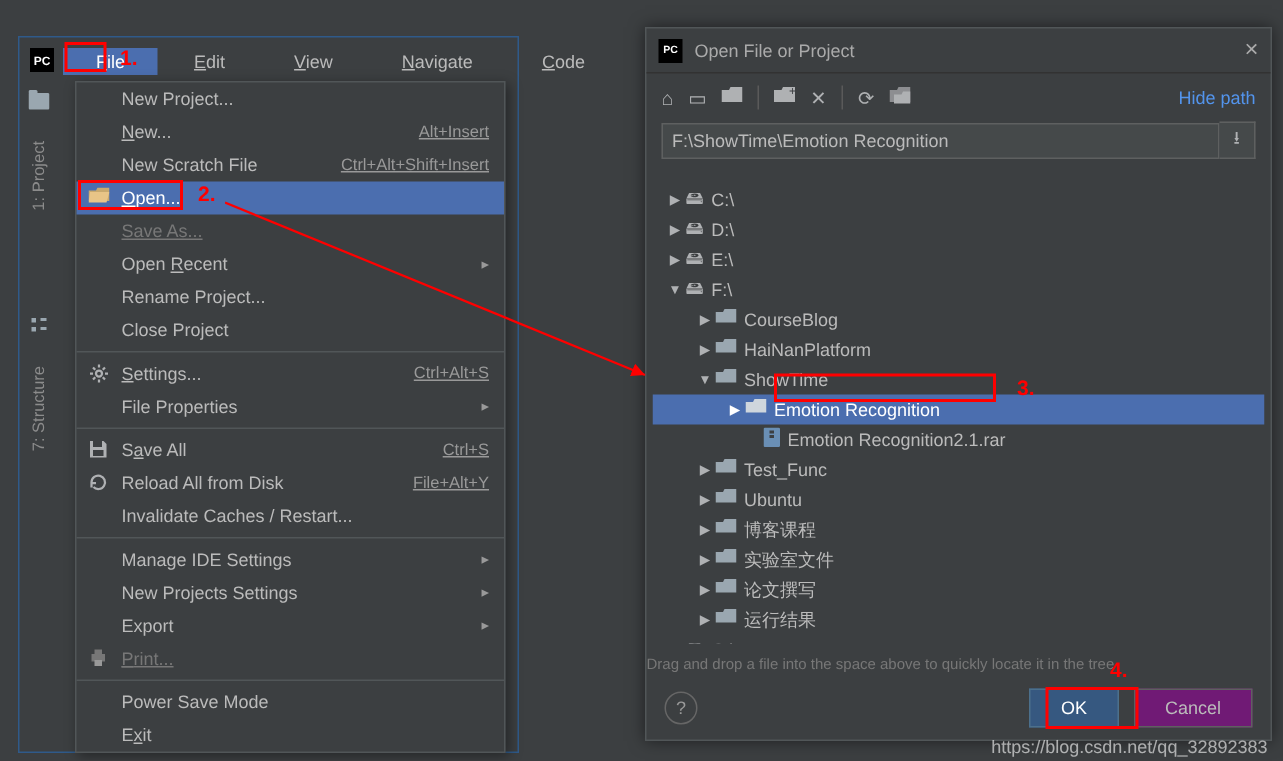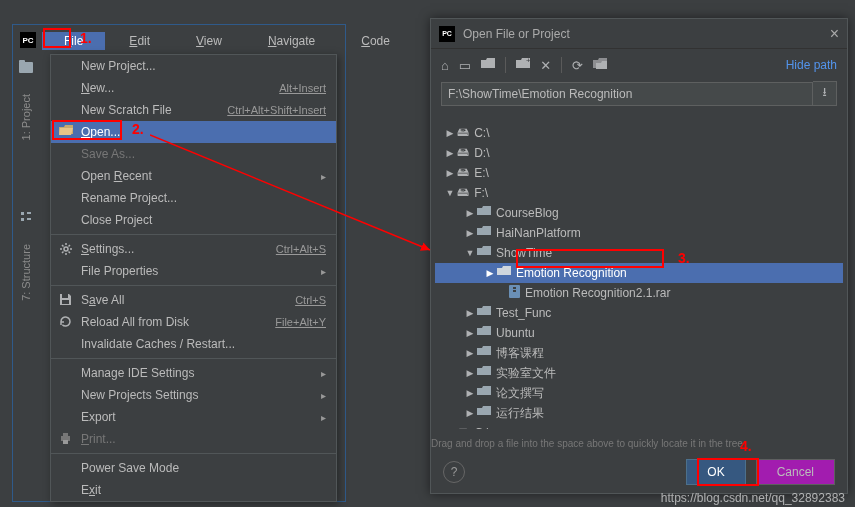--- a/index.html
+++ b/index.html
@@ -6,21 +6,21 @@
   body { margin: 0; background: #3c3f41; width: 855px; height: 507px; position: relative; overflow: hidden; color: #bbbbbb; font-size: 12px; }
   .menubar { position: absolute; top: 30px; left: 42px; height: 22px; display: flex; gap: 2px; align-items: center; }
   .menubar-item { padding: 2px 22px; cursor: pointer; }
   .menubar-item.active { background:#4b6eaf; color:#fff; }
   .menubar-item .mn { text-decoration: underline; }
   .left-sidebar { position:absolute; left:15px; top:60px; width:22px; display:flex; flex-direction:column; gap:20px; align-items:center;}
   .tool-icon { width:14px; height:14px; }
   .vlabel { writing-mode: vertical-rl; transform: rotate(180deg); font-size:11px; color:#8c8c8c;}
   .file-menu { position:absolute; left:50px; top:54px; width:287px; background:#3c3f41; border:1px solid #515658; box-shadow: 2px 2px 8px rgba(0,0,0,0.4);}
   .menu-item { display:flex; align-items:center; padding:3px 10px 3px 30px; position:relative; height:22px;}
-  .menu-item.disabled { color:#777;}
+  .menu-item.disabled { color:#777;text-decoration:underline;}
   .menu-item .label .mn { text-decoration: underline;}
   .menu-item .short { margin-left:auto; color:#999; font-size:11px;text-decoration:underline;}
   .menu-item .arrow { margin-left:auto; font-size:10px; color:#999;}
   .menu-sep { height:1px; background:#515658; margin:3px 0;}
   .menu-item.selected { background:#4b6eaf; color:#fff;}
   .menu-item .icon { position:absolute; left:8px; top:4px;}
   .red-box { border:2px solid red; position:absolute; pointer-events:none;}
   .red-num { color:red; font-weight:bold; font-size:14px; position:absolute;}
   .arrow-line { position:absolute; pointer-events:none;}
   
@@ -38,21 +38,21 @@
   .tree { position:absolute; top:100px; left:4px; right:4px; bottom:64px; overflow:hidden; padding-top:4px;}
   .tree-row { display:flex; align-items:center; height:20px; font-size:12px; color:#bbb; cursor:pointer; position:relative;}
   .tree-row.selected { background:#4b6eaf; color:#fff;}
   .tri { width:10px; text-align:center; color:#afb1b3; font-size:9px; margin-right:2px;}
   .tri.none{ visibility:hidden;}
   .folder-ic { margin-right:5px;}
   .drive-ic { margin-right:5px; color:#afb1b3;}
   .file-ic { margin-right:5px;}
   .hint { position:absolute; bottom:44px; left:0; right:0; text-align:left; font-size:10px; color:#777;}
   .buttons { position:absolute; bottom:8px; right:12px; display:flex; gap:10px; align-items:center;}
-  .btn { padding:5px 20px; font-size:12px; border:1px solid #5e6060; background:#a21caf; color:#bbb; cursor:pointer;}
+  .btn { padding:5px 20px; font-size:12px; border:1px solid #5e6060; background:#701a75; color:#bbb; cursor:pointer;}
   .btn.primary { background:#365880; border-color:#4c708c; color:#fff;}
   .help-circle { position:absolute; bottom:10px; left:12px; width:22px; height:22px; border:1px solid #666; border-radius:50%; display:flex; align-items:center; justify-content:center; color:#999; cursor:pointer;}
   .watermark { position:absolute; right:10px; bottom:2px; font-size:12px; color:rgba(255,255,255,0.6);}
   .ide-border { position:absolute; left:12px; top:24px; width:334px; height:478px; border:1px solid #2f5a8a; pointer-events:none;}
   svg.folder { width:14px; height:11px;}
 </style>
 </head>
 <body>
 
 <div class="ide-border"></div>

